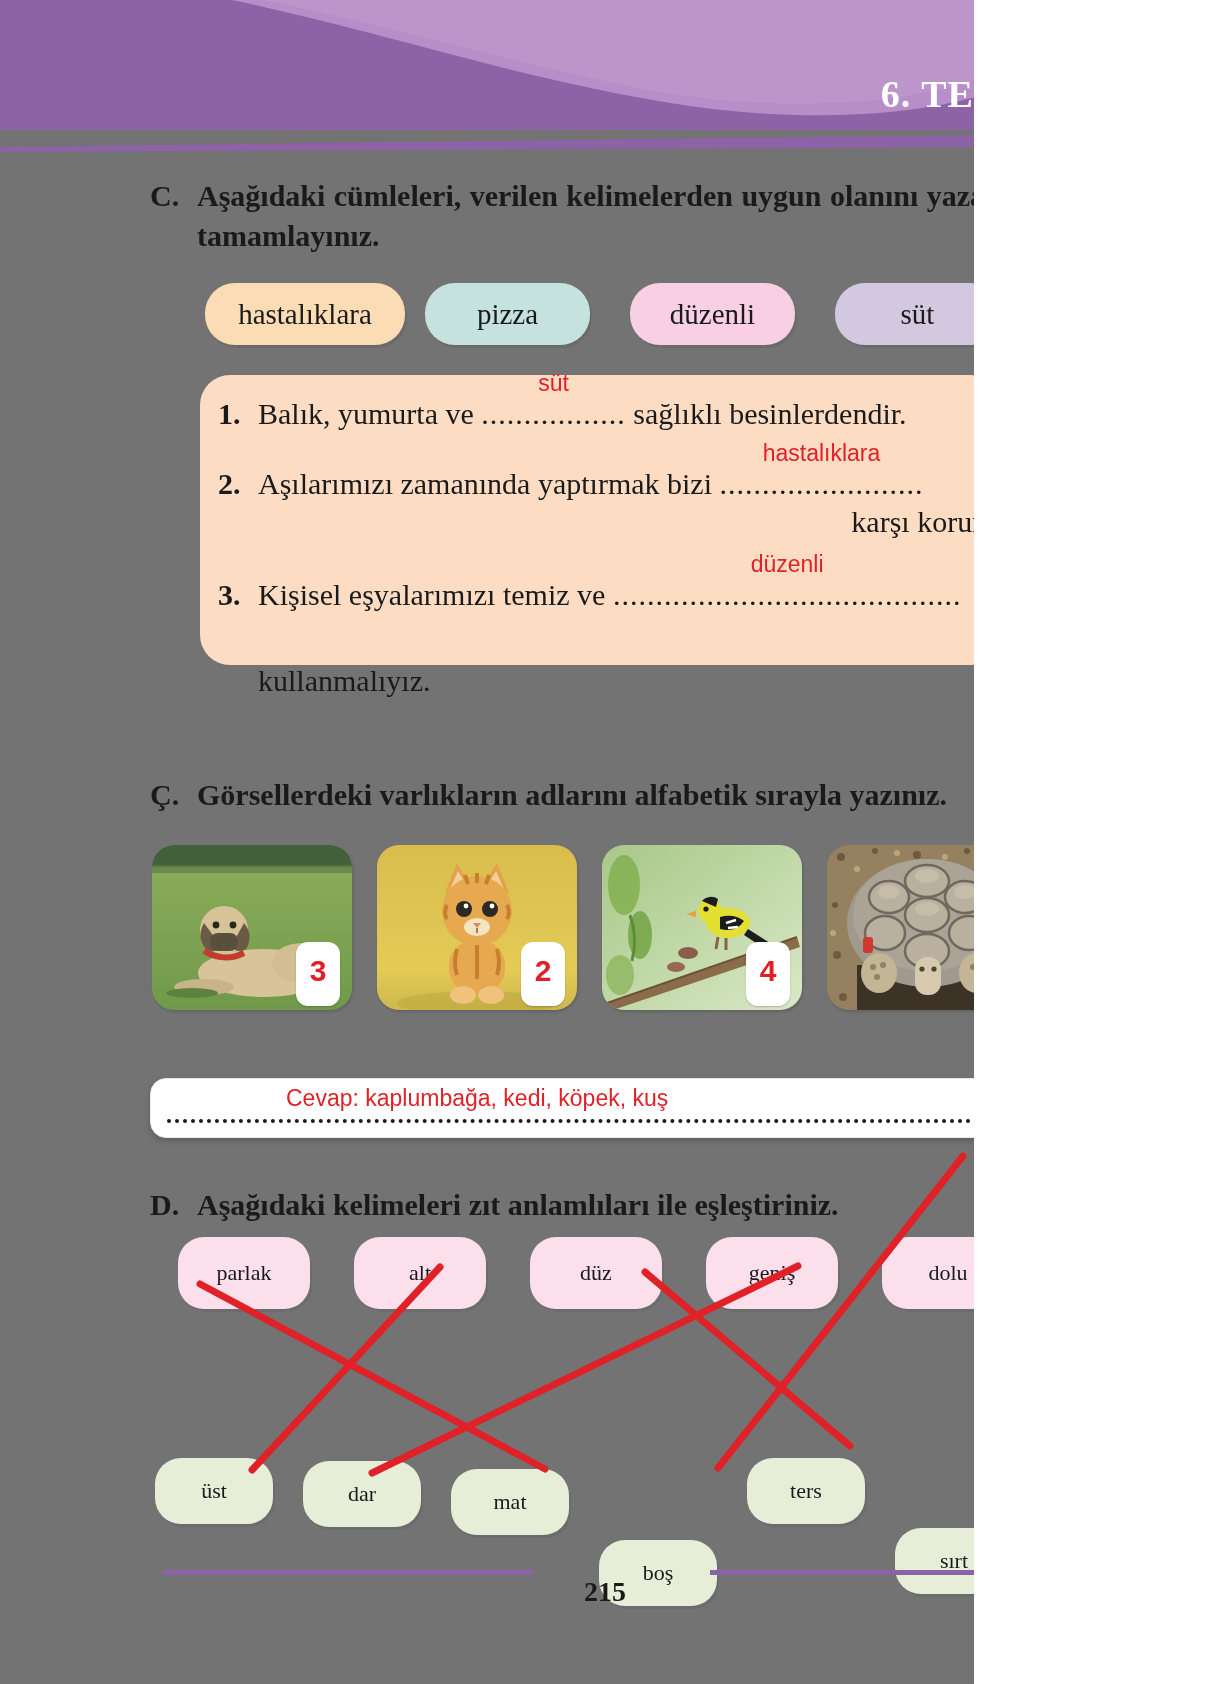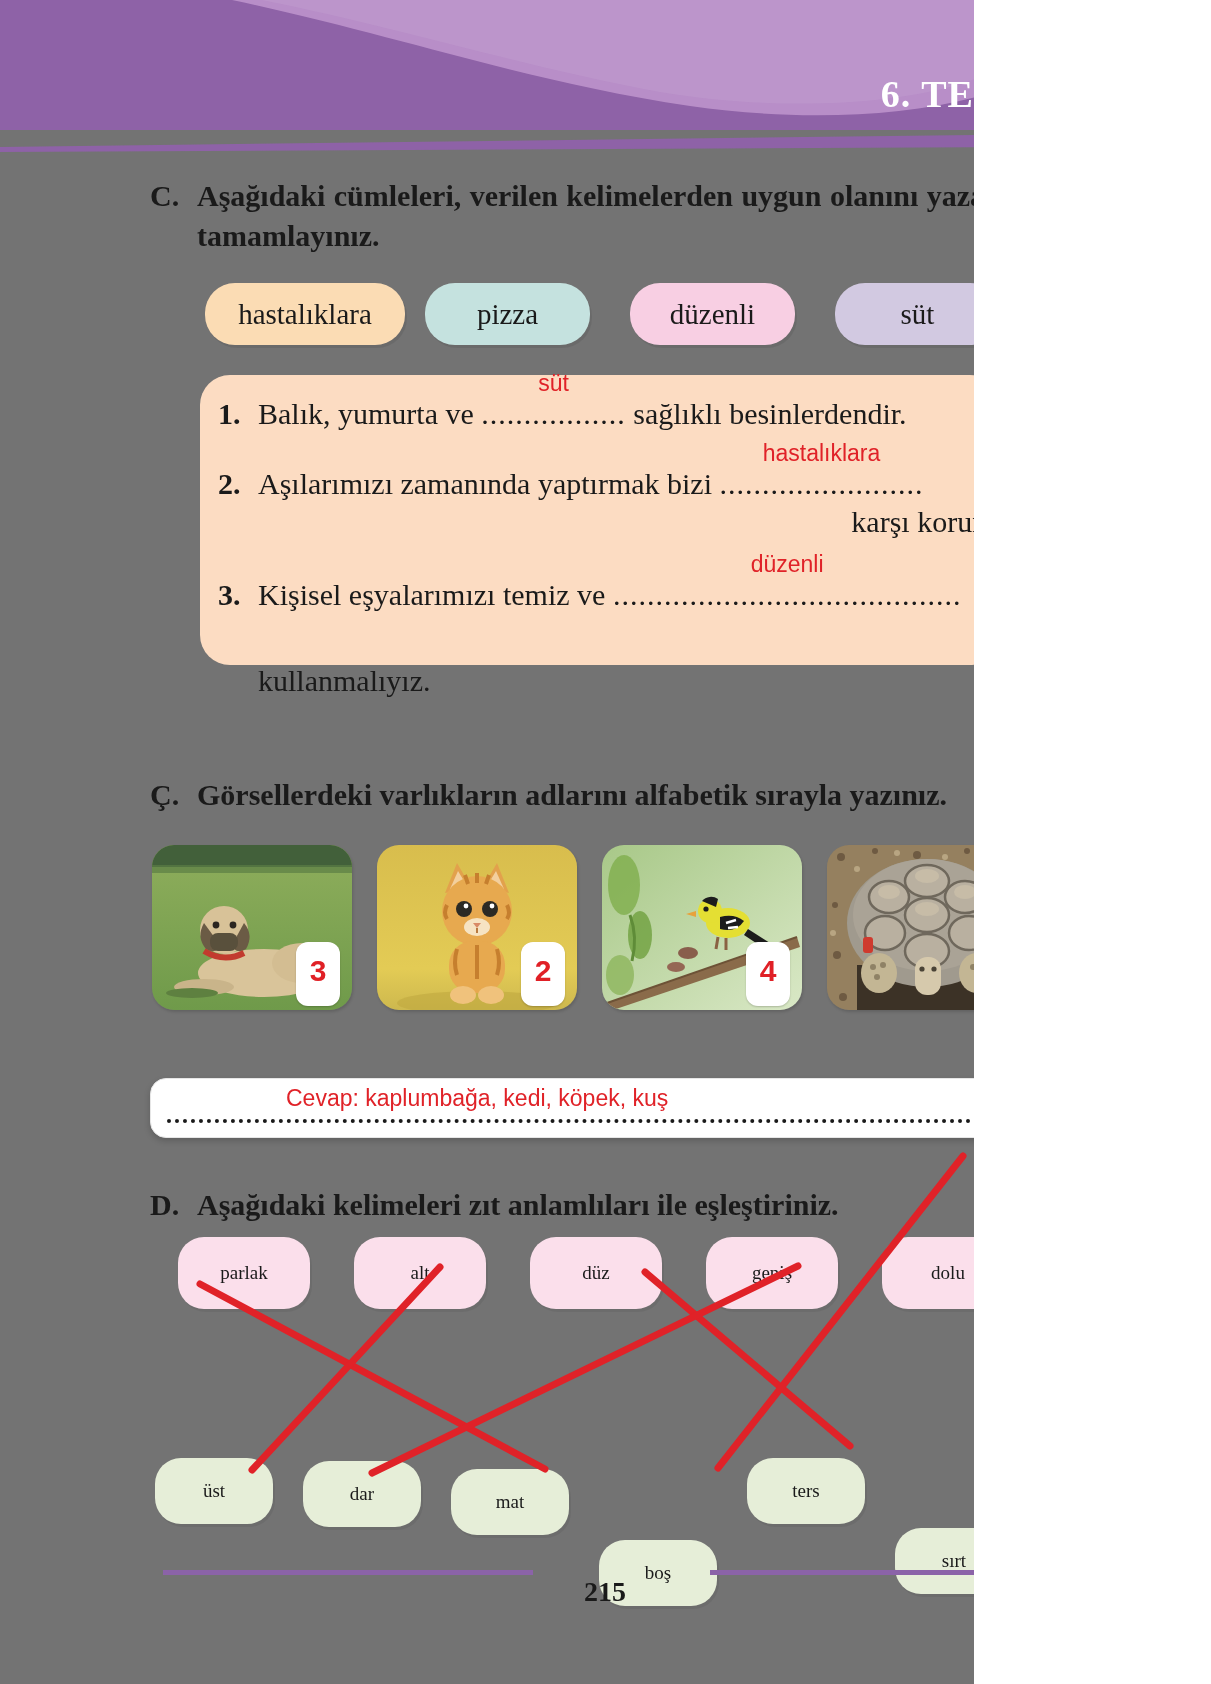--- a/index.html
+++ b/index.html
@@ -46,21 +46,21 @@
   
   .answer-box{position:absolute;left:150px;top:1078px;width:860px;height:58px;
         background:#ffffff;border:1px solid #e6e6e6;border-radius:16px;
         box-shadow:0 3px 6px rgba(0,0,0,0.18);}
   .answer-text{position:absolute;left:135px;top:6px;color:#e02228;
         font-family:Liberation Sans, sans-serif;font-size:23px;}
   .dotted-line{position:absolute;left:16px;right:16px;top:40px;
         border-bottom:4px dotted #1a1a1a;}
 
   
-  .mchip{position:absolute;border-radius:26px;text-align:center;font-size:19px;
+  .mchip{position:absolute;border-radius:26px;text-align:center;font-size:22px;
         box-shadow:2px 3px 0 rgba(0,0,0,0.06);}
   .mchip.top{width:132px;height:72px;line-height:72px;background:#fbdfeb;}
   .mchip.bottom{width:118px;height:66px;line-height:66px;background:#e6eed8;}
 
   .lines-overlay{position:absolute;top:0;left:0;pointer-events:none;}
 
   
   .footer-line{position:absolute;top:1570px;height:5px;background:#8b63a8;}
   .page-number{position:absolute;top:1576px;left:545px;width:120px;text-align:center;
         font-size:28px;font-weight:bold;}

